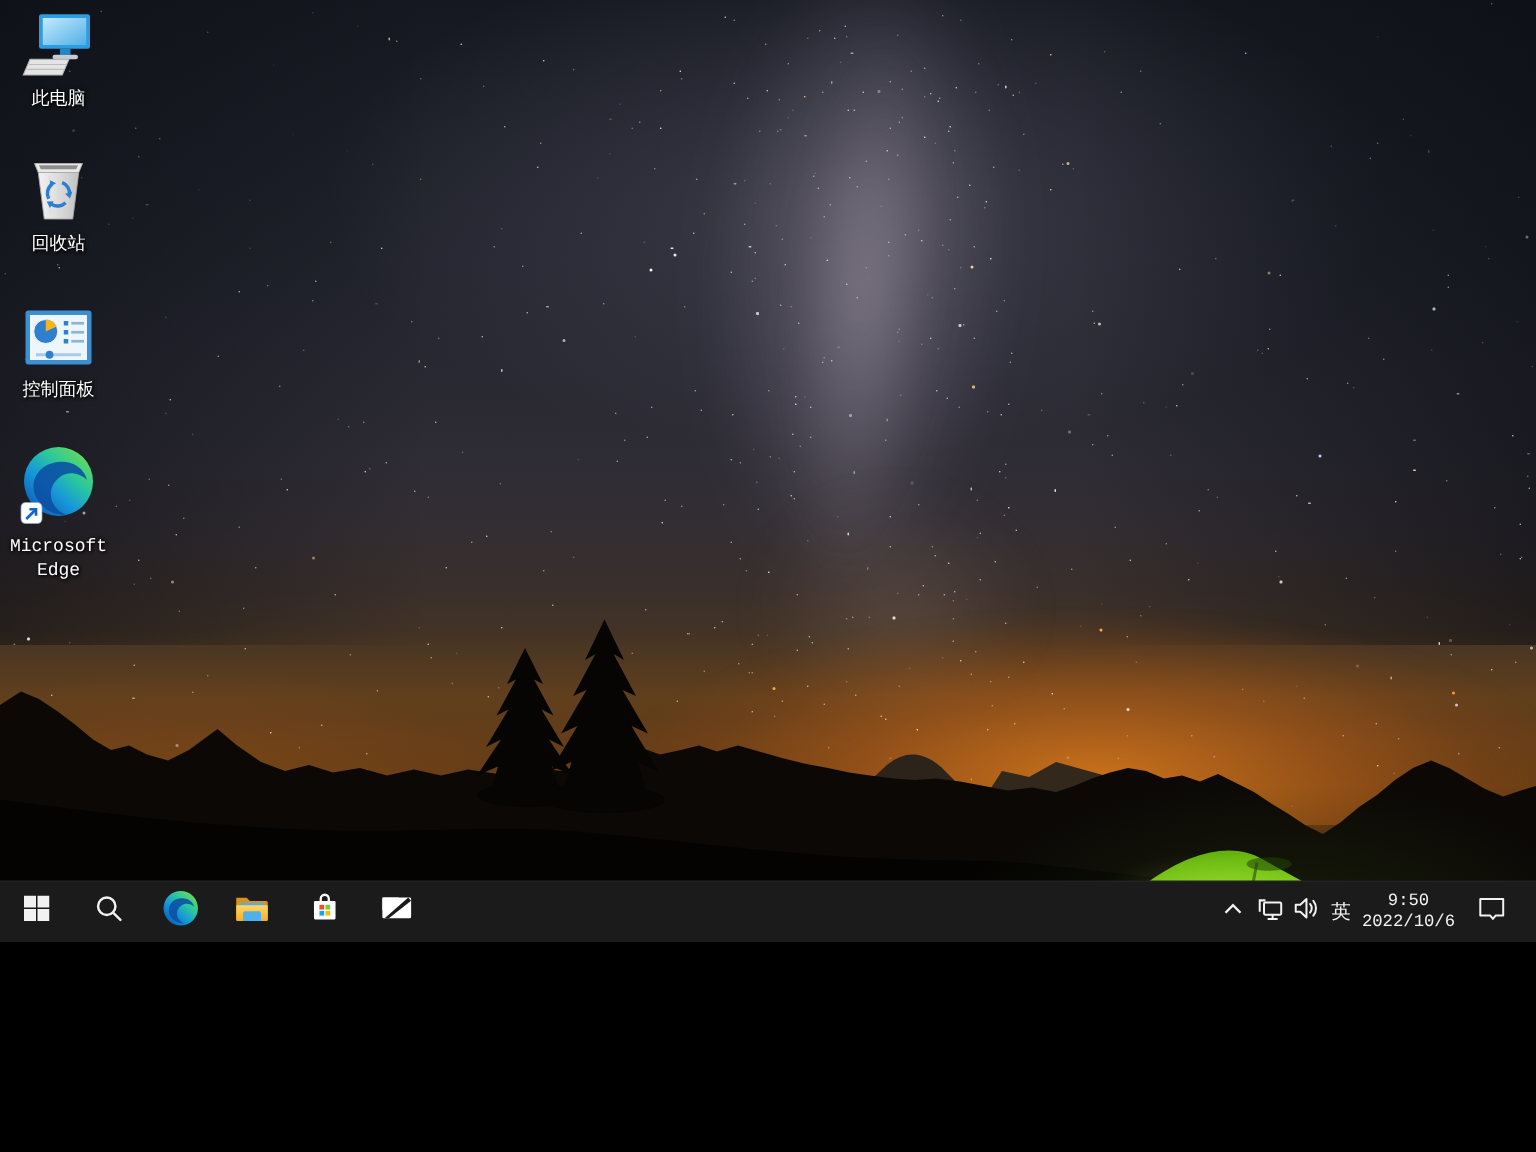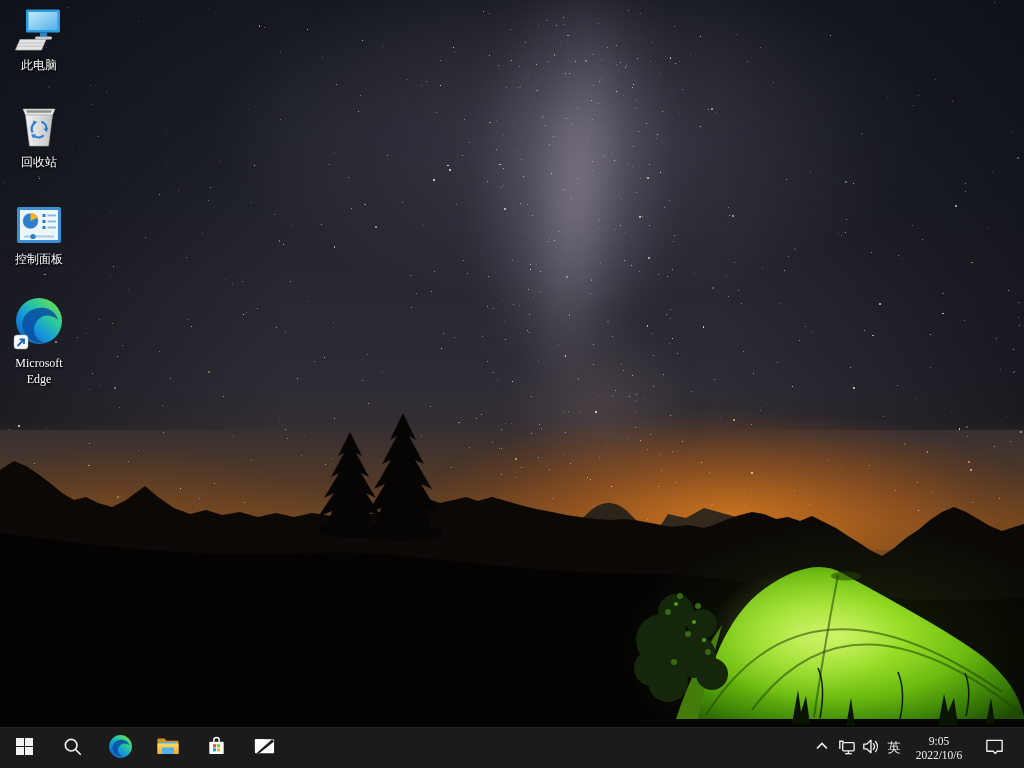--- a/index.html
+++ b/index.html
@@ -1,17 +1,17 @@
 <!DOCTYPE html>
 <html><head>
 <meta charset="utf-8">
 <style>
   html,body{margin:0;padding:0;background:#000;}
-  .stage{position:relative;width:1024px;height:768px;overflow:hidden;
-         font-family:Liberation Serif, serif;}
+  .stage{position:relative;width:1024px;height:628px;overflow:hidden;
+         font-family:Liberation Mono, monospace;}
   .wallpaper{position:absolute;inset:0 0 40px 0;overflow:hidden;}
   .wallpaper>div{position:absolute;}
   .sky{inset:0;background:linear-gradient(180deg,#151820 0%,#1c1f28 18%,#262731 38%,
        #2e2c35 52%,#332e33 60%,#3a2f2b 67%,#473523 74%,#543a1e 79%,#4a3118 84%,
        #33220f 89%,#1c1208 94%,#0a0604 100%);}
   .sky-lighten{left:140px;top:-60px;width:860px;height:480px;
        background:radial-gradient(ellipse 55% 48% at 50% 40%,rgba(106,99,116,.38),rgba(80,76,92,.16) 55%,transparent 75%);}
   .m1{left:440px;top:-50px;width:260px;height:570px;transform:rotate(4deg);
        background:radial-gradient(ellipse 50% 48% at 50% 40%,rgba(186,176,196,.30),rgba(150,140,162,.16) 55%,transparent 78%);
        filter:blur(16px);}
@@ -935,21 +935,21 @@
             <path d="M14,8 A4.8,4.8 0 0 1 14,14"></path>
             <path d="M16.3,5.8 A8.2,8.2 0 0 1 16.3,16.2"></path>
           </svg>
         </span>
       </div>
       <div class="tray-btn w-lang">
         <span>英</span>
       </div>
       <div class="tray-btn">
         <div class="clock">
-          <div>9:05</div>
+          <div>9:50</div>
           <div>2022/10/6</div>
         </div>
       </div>
       <div class="tray-btn w-ac">
         <span>
           <svg width="21" height="21" viewBox="0 0 22 22" fill="none" stroke="#f2f2f2" stroke-width="1.4" stroke-linejoin="round">
             <path d="M3,4.5 H19 V16 H13.8 L11.8,18.4 L9.8,16 H3 Z"></path>
           </svg>
         </span>
       </div>

